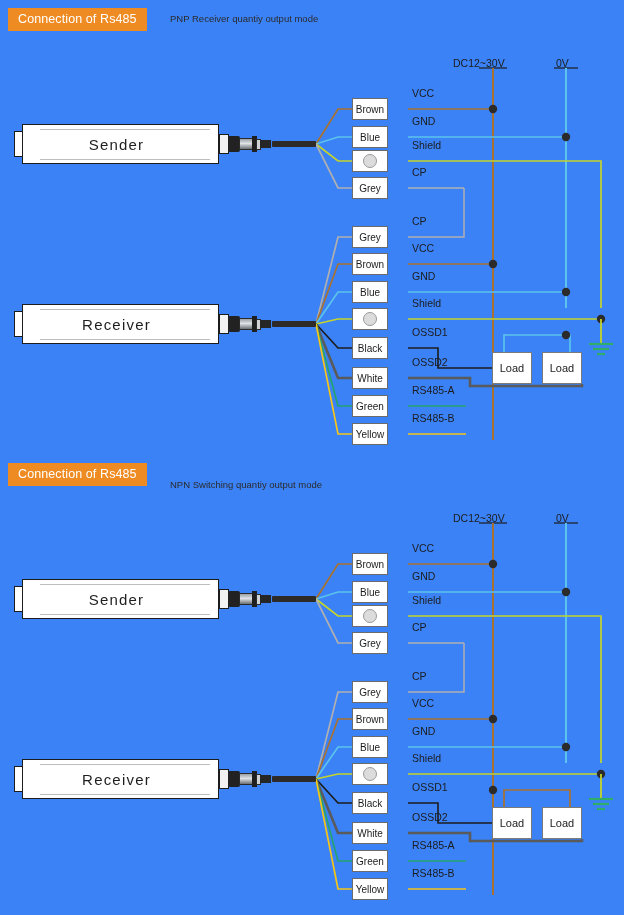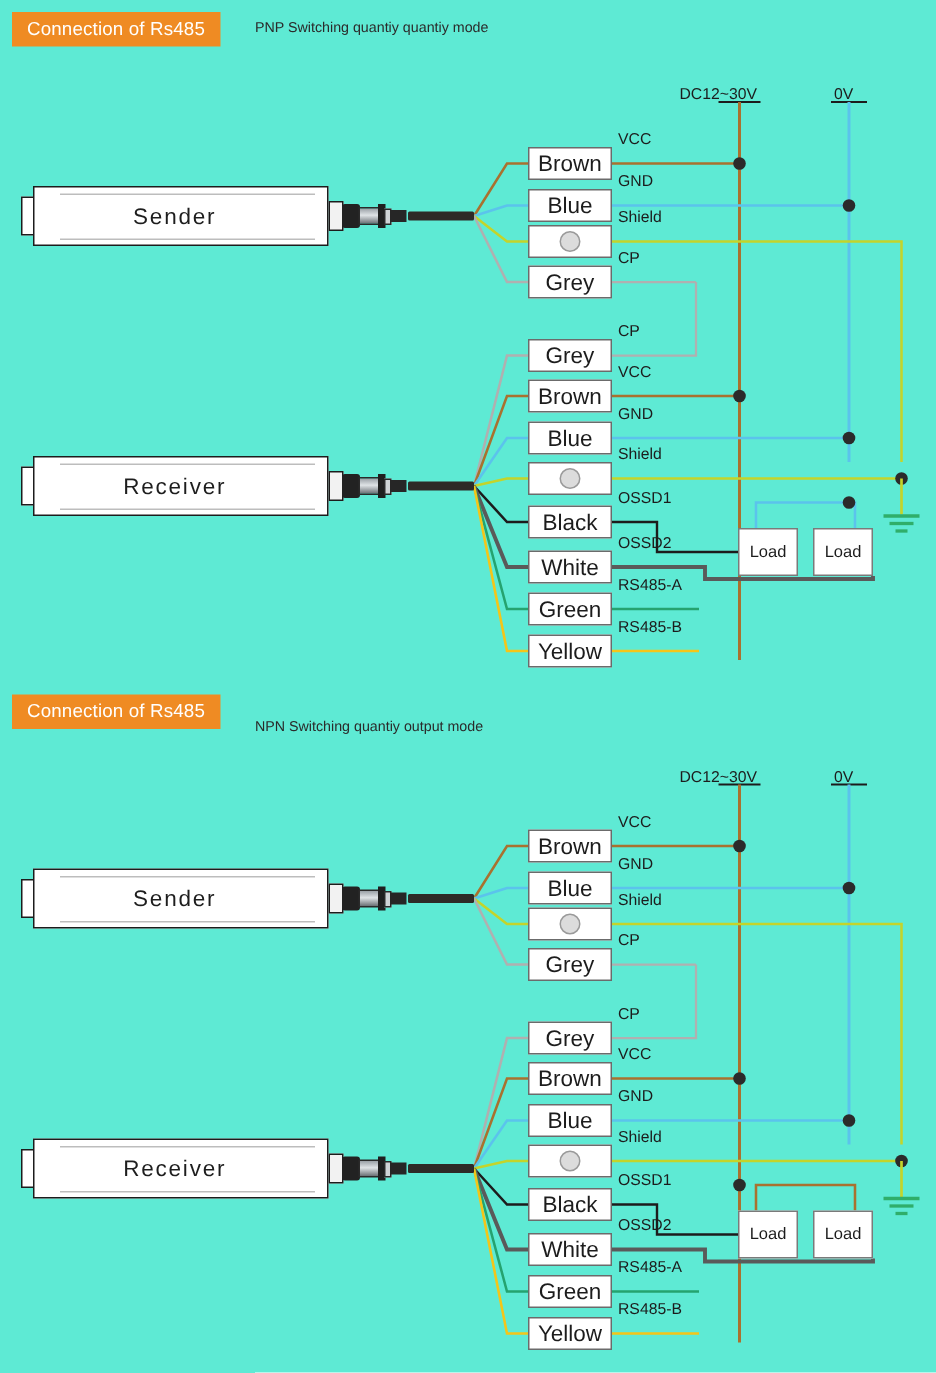--- a/index.html
+++ b/index.html
@@ -6,21 +6,21 @@
   html, body {
     margin: 0; padding: 0;
     background: #ffffff;
     font-family: "Liberation Sans", sans-serif;
   }
   #page {
     position: relative;
     width: 624px;
     height: 915px;
     overflow: hidden;
-    background: #5eead4;
+    background: #3b82f6;
   }
   .badge {
     position: absolute;
     background: #ef8b23;
     color: #ffffff;
     font-size: 12.5px;
     letter-spacing: 0.1px;
     padding: 4px 10px 5px 10px;
     white-space: nowrap;
   }
@@ -106,25 +106,25 @@
   
   .cable {
     position: absolute;
     height: 6px;
     background: #2e2a27;
     border-radius: 1px;
   }
   
   .wbox {
     position: absolute;
-    width: 56px; height: 22px;
+    width: 36px; height: 22px;
     border: 1.7px solid #6b6b6b;
     background: #fff;
     display: flex; align-items: center; justify-content: center;
-    font-size: 15px;
+    font-size: 10px;
     color: #1c1c1c;
   }
   .wbox.shield-box { }
   .shield-dot {
     width: 14px; height: 14px;
     border-radius: 50%;
     background: #dcdcdc;
     border: 1.3px solid #9a9a9a;
   }
   .sig {
@@ -236,21 +236,21 @@
       <line x1="597" y1="809" x2="605" y2="809" stroke="#2fae6a" stroke-width="2.2" stroke-linecap="butt"></line>
       <polyline points="504,807 504,790 570,790 570,807" fill="none" stroke="#a9712f" stroke-width="1.7" stroke-linejoin="miter" stroke-linecap="butt"></polyline>
       <circle cx="493" cy="790" r="4.2" fill="#2b2b2b"></circle>
       <polyline points="408,803 438,803 438,823 492,823" fill="none" stroke="#1c1c1c" stroke-width="1.6" stroke-linejoin="miter" stroke-linecap="butt"></polyline>
       <polyline points="408,833 470,833 470,841 582,841 582,839" fill="none" stroke="#5a5a5a" stroke-width="2.6" stroke-linejoin="miter" stroke-linecap="butt"></polyline>
       <line x1="408" y1="861" x2="466" y2="861" stroke="#25a36f" stroke-width="1.6" stroke-linecap="butt"></line>
       <line x1="408" y1="889" x2="466" y2="889" stroke="#f5c518" stroke-width="1.6" stroke-linecap="butt"></line>
     </svg>
   <div id="dom-layer">
       <div class="badge" style="left: 8px; top: 8px;">Connection of Rs485</div>
-      <div class="badge-sub" style="left: 170px; top: 13px;">PNP Switching quantiy quantiy mode</div>
+      <div class="badge-sub" style="left: 170px; top: 13px;">PNP Receiver quantiy output mode</div>
       <div class="rail-label" style="left: 453px; top: 57px;">DC12~30V</div>
       <div class="rail-label" style="left: 556px; top: 57px;">0V</div>
       <div class="device" style="left: 14px; top: 124px;">
         <div class="dev-endcap"></div>
         <div class="dev-main">
           <div class="dev-inner"></div>
         </div>
         <div class="dev-label">Sender</div>
       </div>
       <div class="conn" style="left: 219px; top: 133px;">

